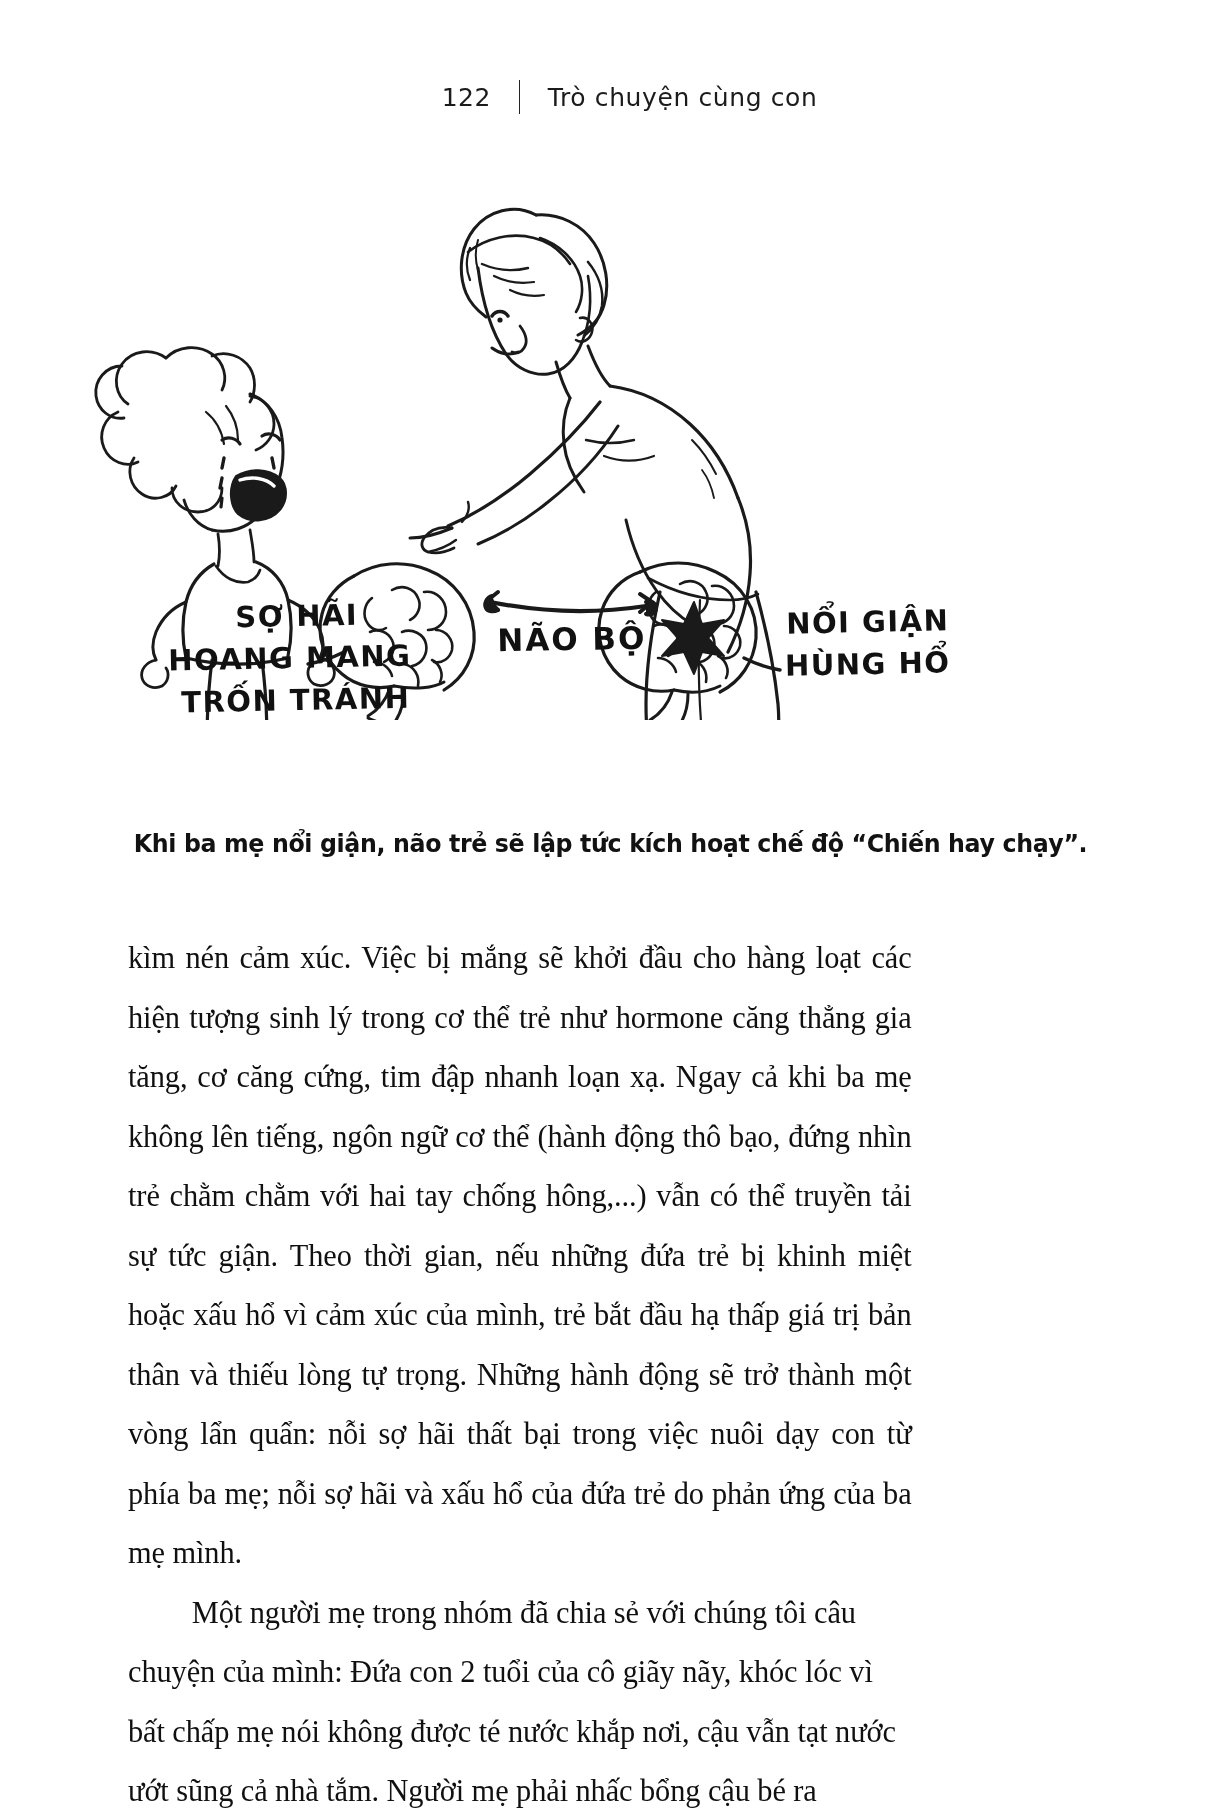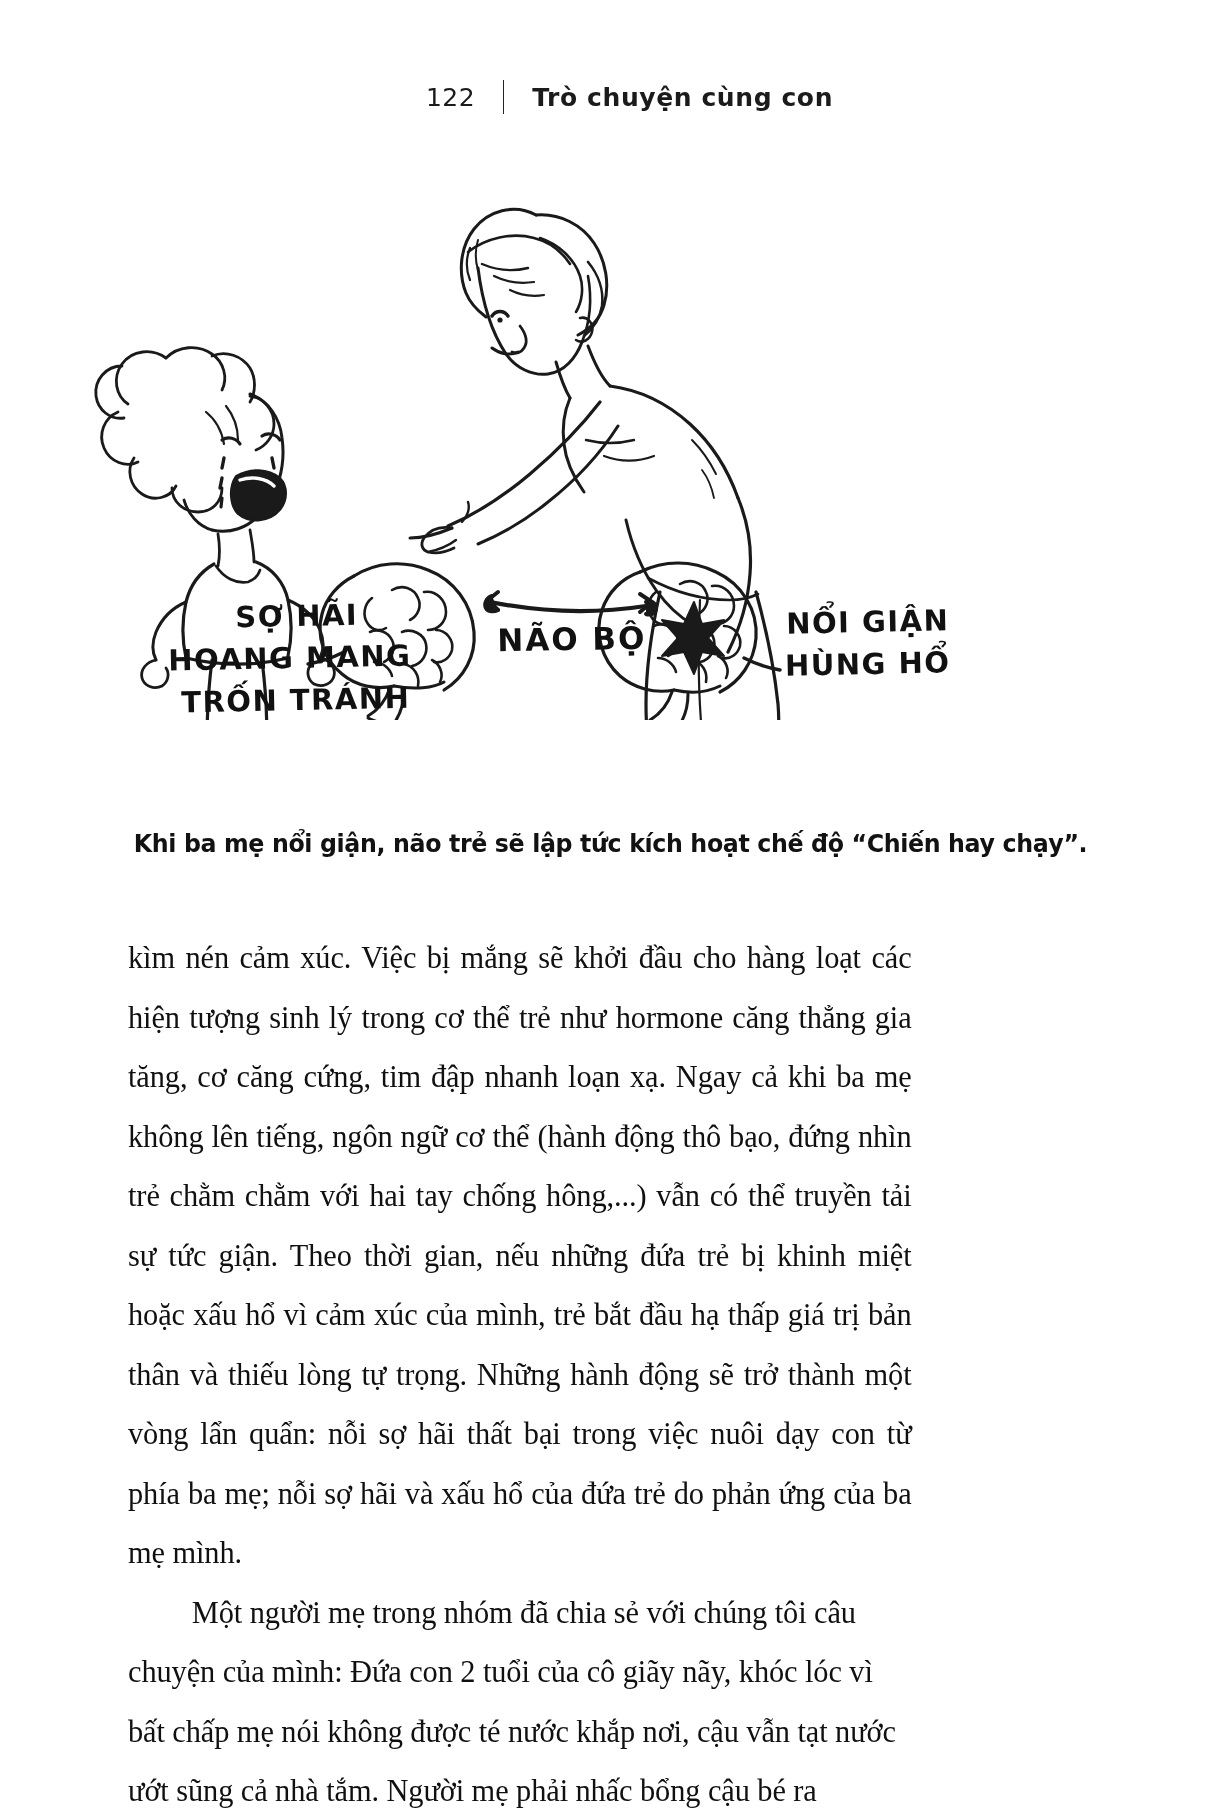--- a/index.html
+++ b/index.html
@@ -40,21 +40,21 @@
     display: inline-block;
     width: 1px;
     height: 34px;
     background: #222;
     margin: 0 28px;
   }
   .running-title {
     font-size: 25px;
     color: #1b1b1b;
     letter-spacing: 0.6px;
-    font-weight: 700;
+    font-weight: 400;
     white-space: nowrap;
   }
 
   
   .figure {
     position: absolute;
     left: 0;
     top: 140px;
     width: 1221px;
     height: 580px;

